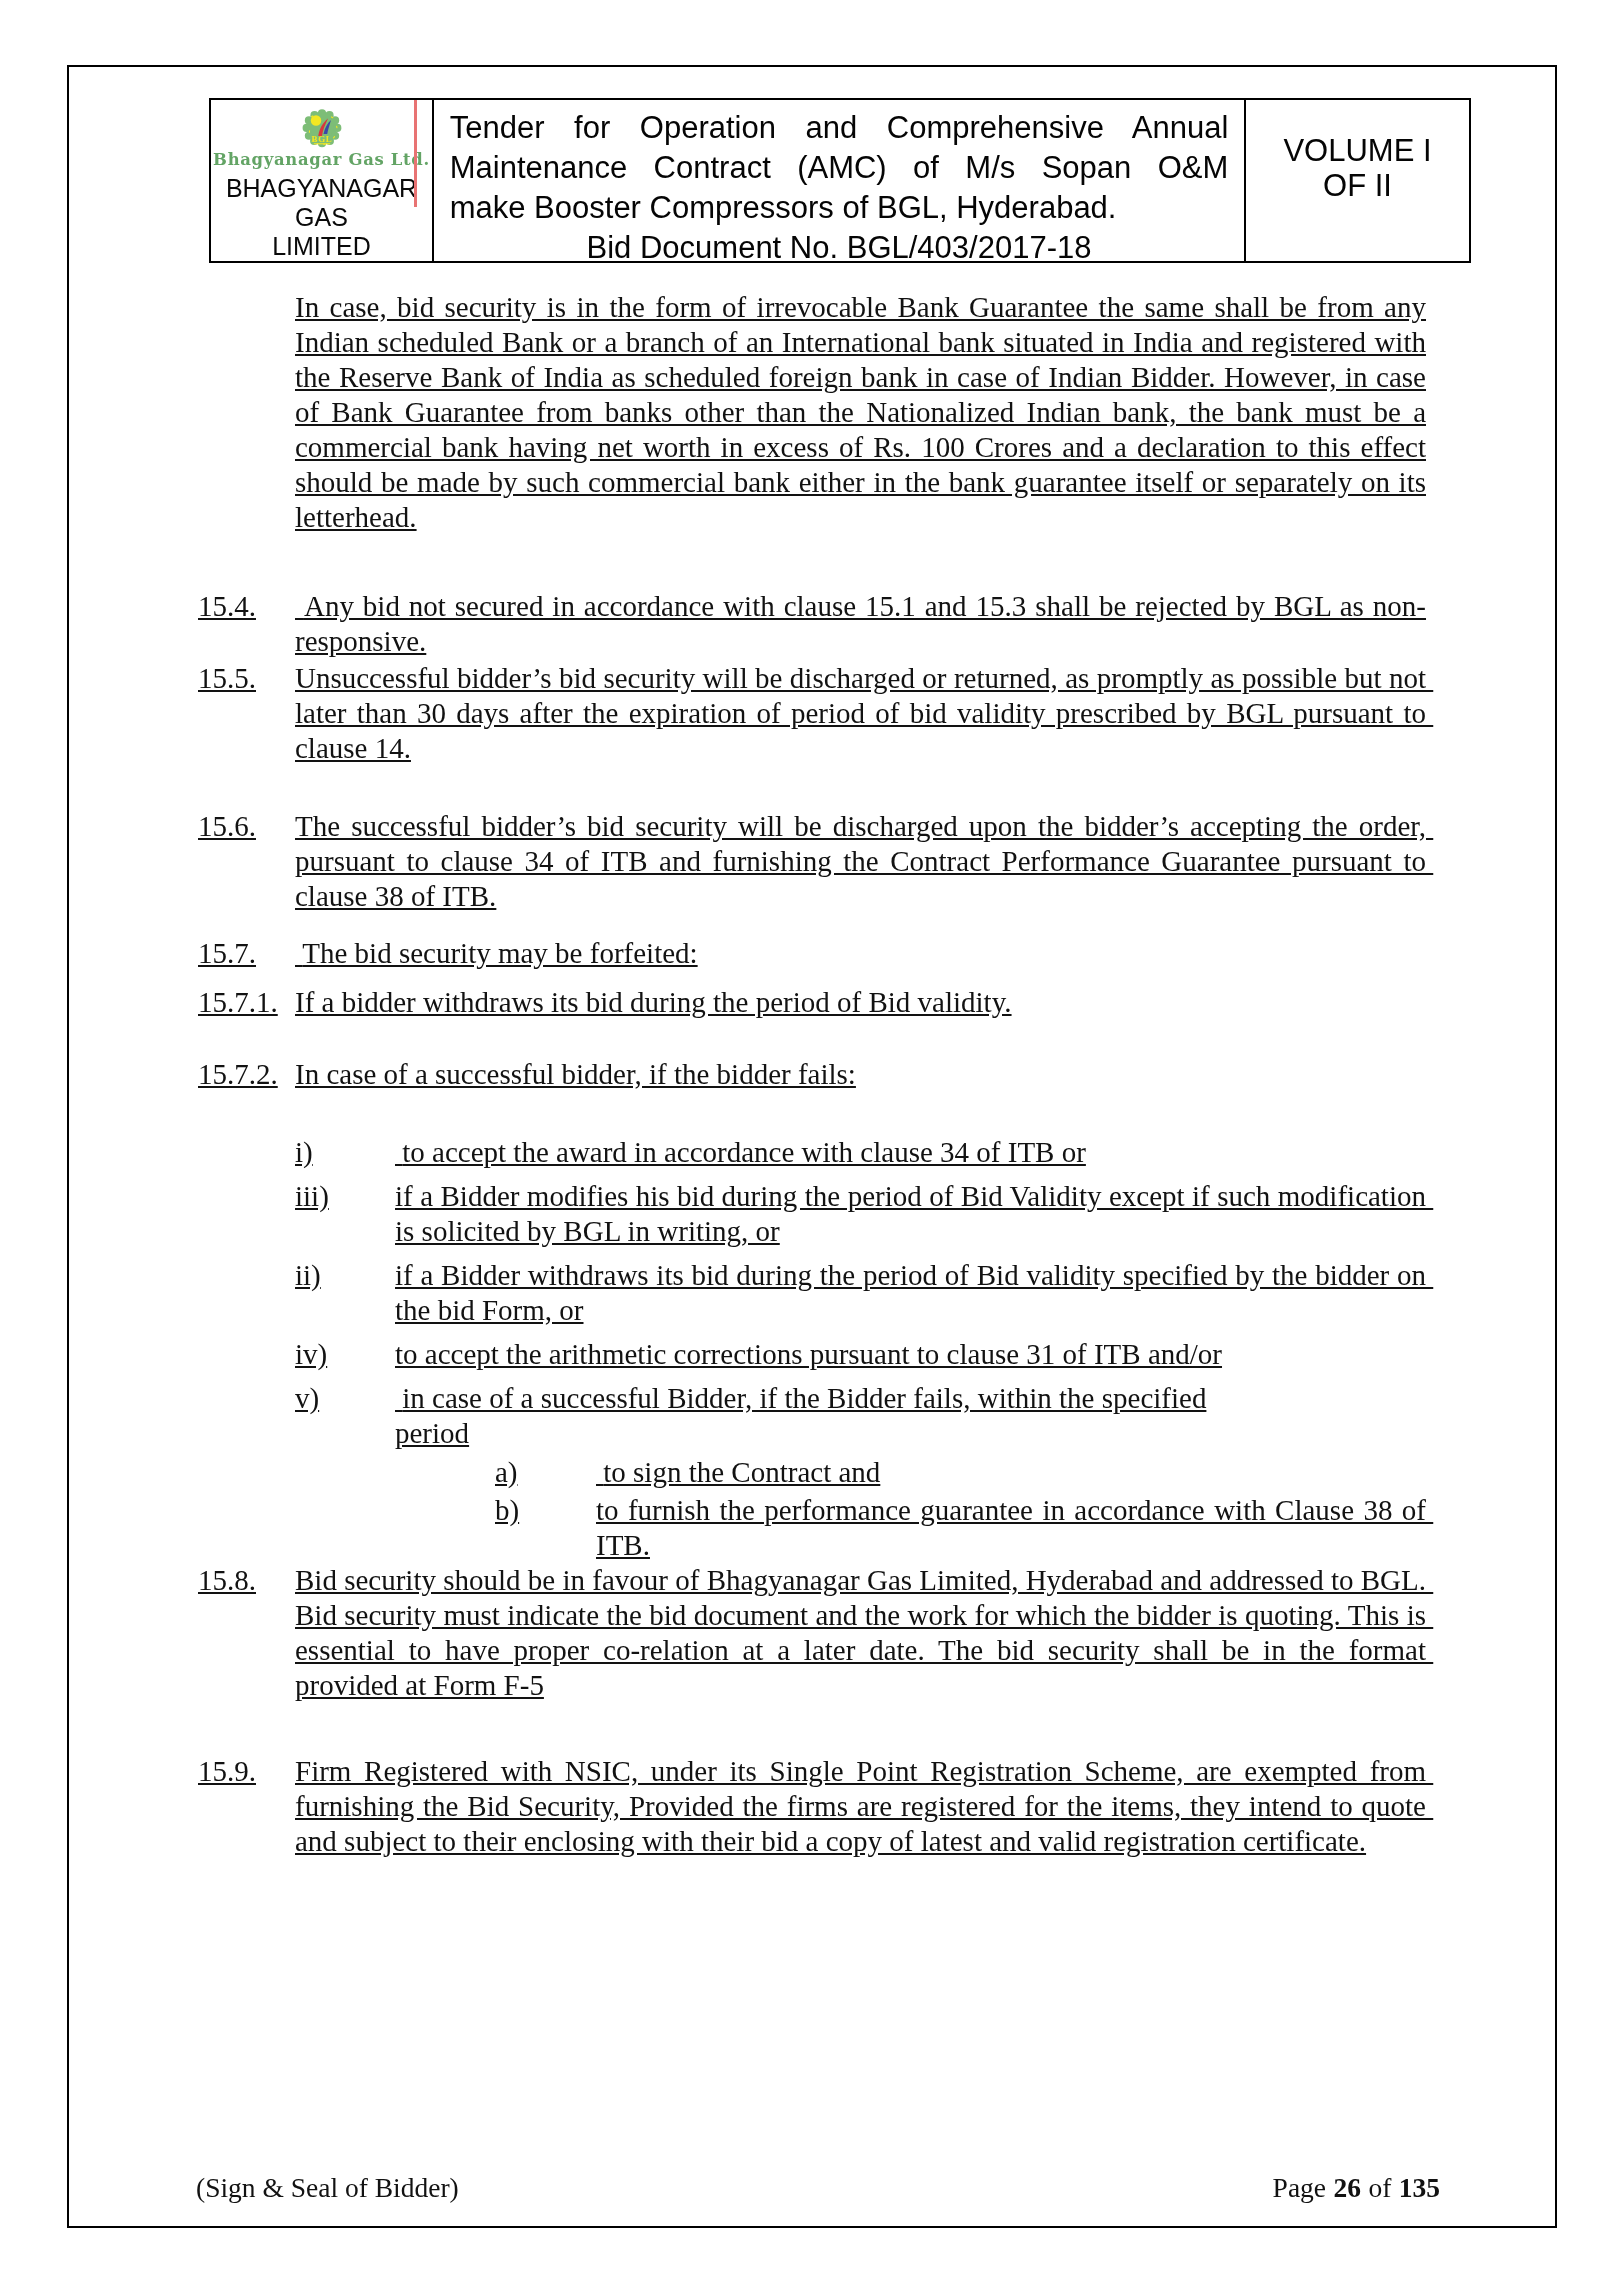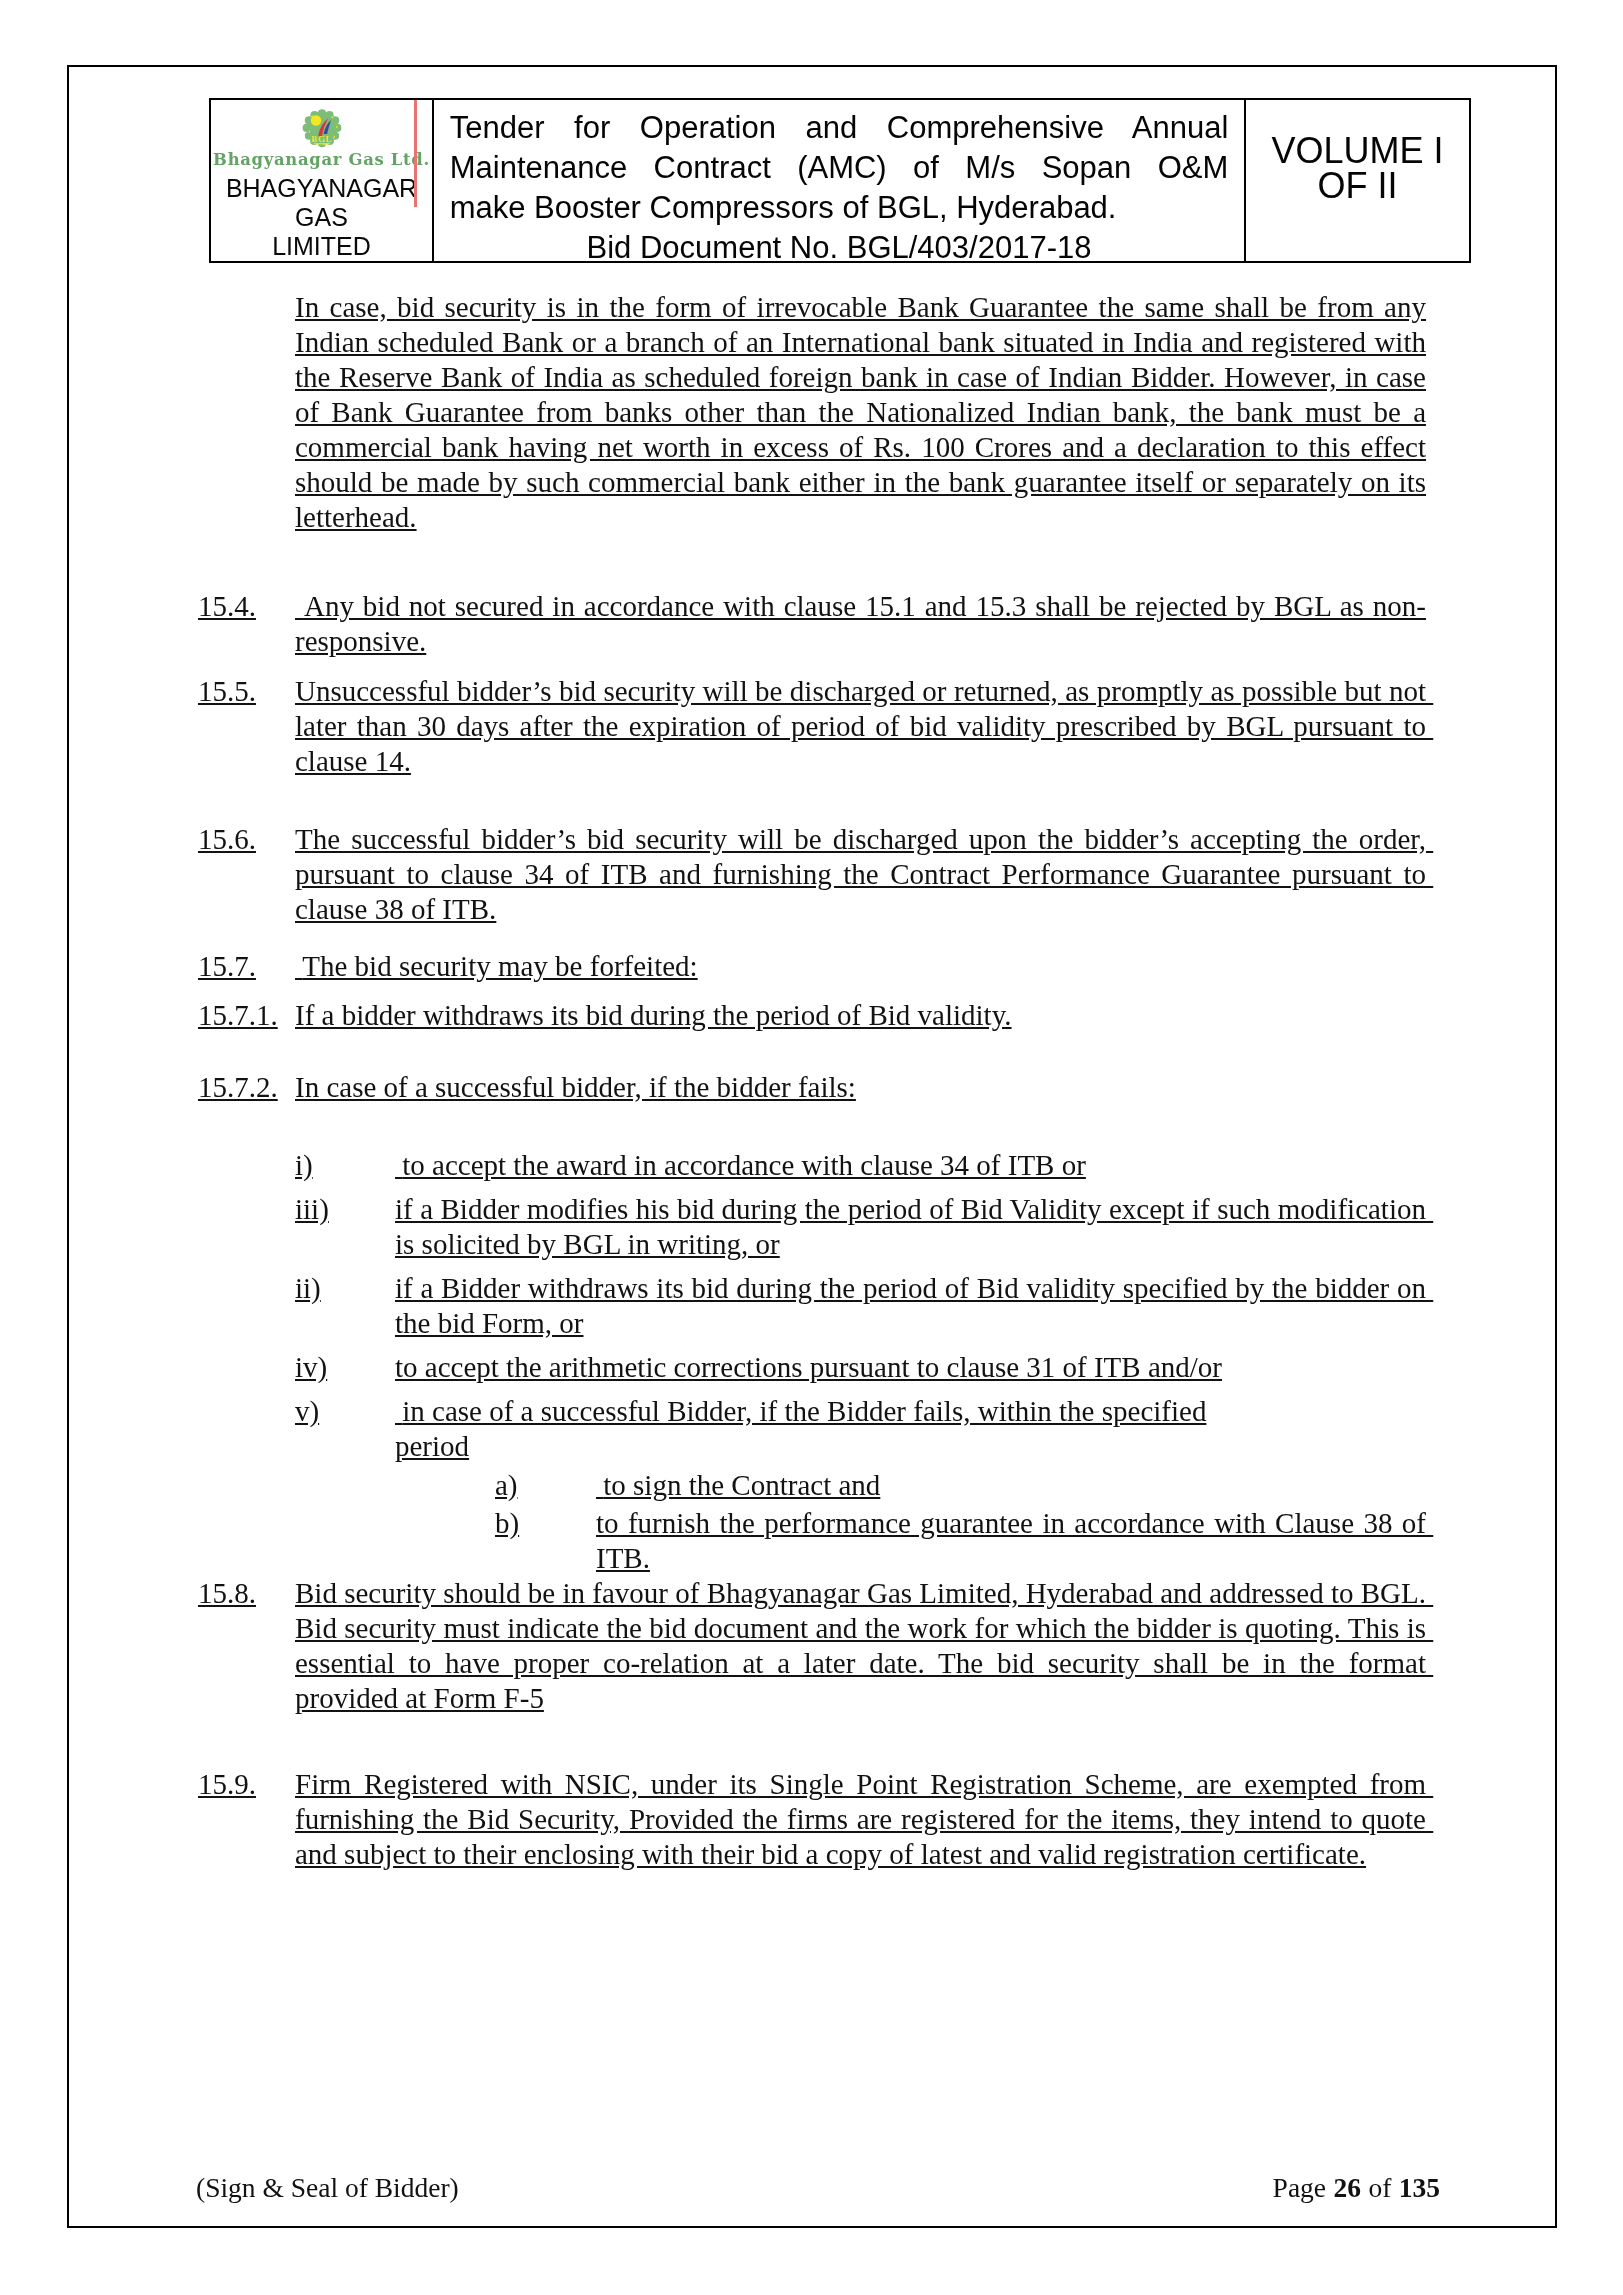--- a/index.html
+++ b/index.html
@@ -43,21 +43,21 @@
   .cell-title{
     width:812px;border-right:2px solid #000;
     padding:7.9px 15.7px 0 15.7px;
     font-size:31px;line-height:40px;color:#050505;
   }
   .title-line-justify{text-align:justify;text-align-last:justify;}
   .title-line-left{text-align:left;}
   .title-line-center{text-align:center;}
   .cell-volume{
     flex:1;display:flex;align-items:center;justify-content:center;
-    font-size:36px;line-height:35px;text-align:center;white-space:pre-line;
+    font-size:31px;line-height:35px;text-align:center;white-space:pre-line;
     padding-bottom:26px;box-sizing:border-box;color:#050505;
   }
   
   .body-col{
     position:absolute;left:198px;top:290px;width:1228px;
     font-size:29px;line-height:35px;text-decoration:underline;
   }
   .p-indent{margin-left:97px;}
   .just{text-align:justify;}
   .prewrap{white-space:pre-wrap;}
@@ -66,21 +66,21 @@
   .clause-num{width:97px;flex-shrink:0;}
   .clause-txt{flex:1;}
   .roman-row{display:flex;margin-left:97px;}
   .roman-marker{width:100px;flex-shrink:0;}
   .roman-txt{flex:1;}
   .letter-row{display:flex;margin-left:297px;}
   .letter-marker{width:101px;flex-shrink:0;}
   .letter-txt{flex:1;}
   .mt-validity{margin-top:42px;}
   .mt-154{margin-top:54px;}
-  .mt-155{margin-top:15px;}
+  .mt-155{margin-top:2px;}
   .mt-156{margin-top:43px;}
   .mt-157{margin-top:22px;}
   .mt-1571{margin-top:13.7px;}
   .mt-1572{margin-top:37px;}
   .mt-roman1{margin-top:43px;}
   .mt-roman{margin-top:9.2px;}
   .mt-letter{margin-top:3.3px;}
   .mt-158{margin-top:0px;}
   .mt-159{margin-top:51px;}
   

